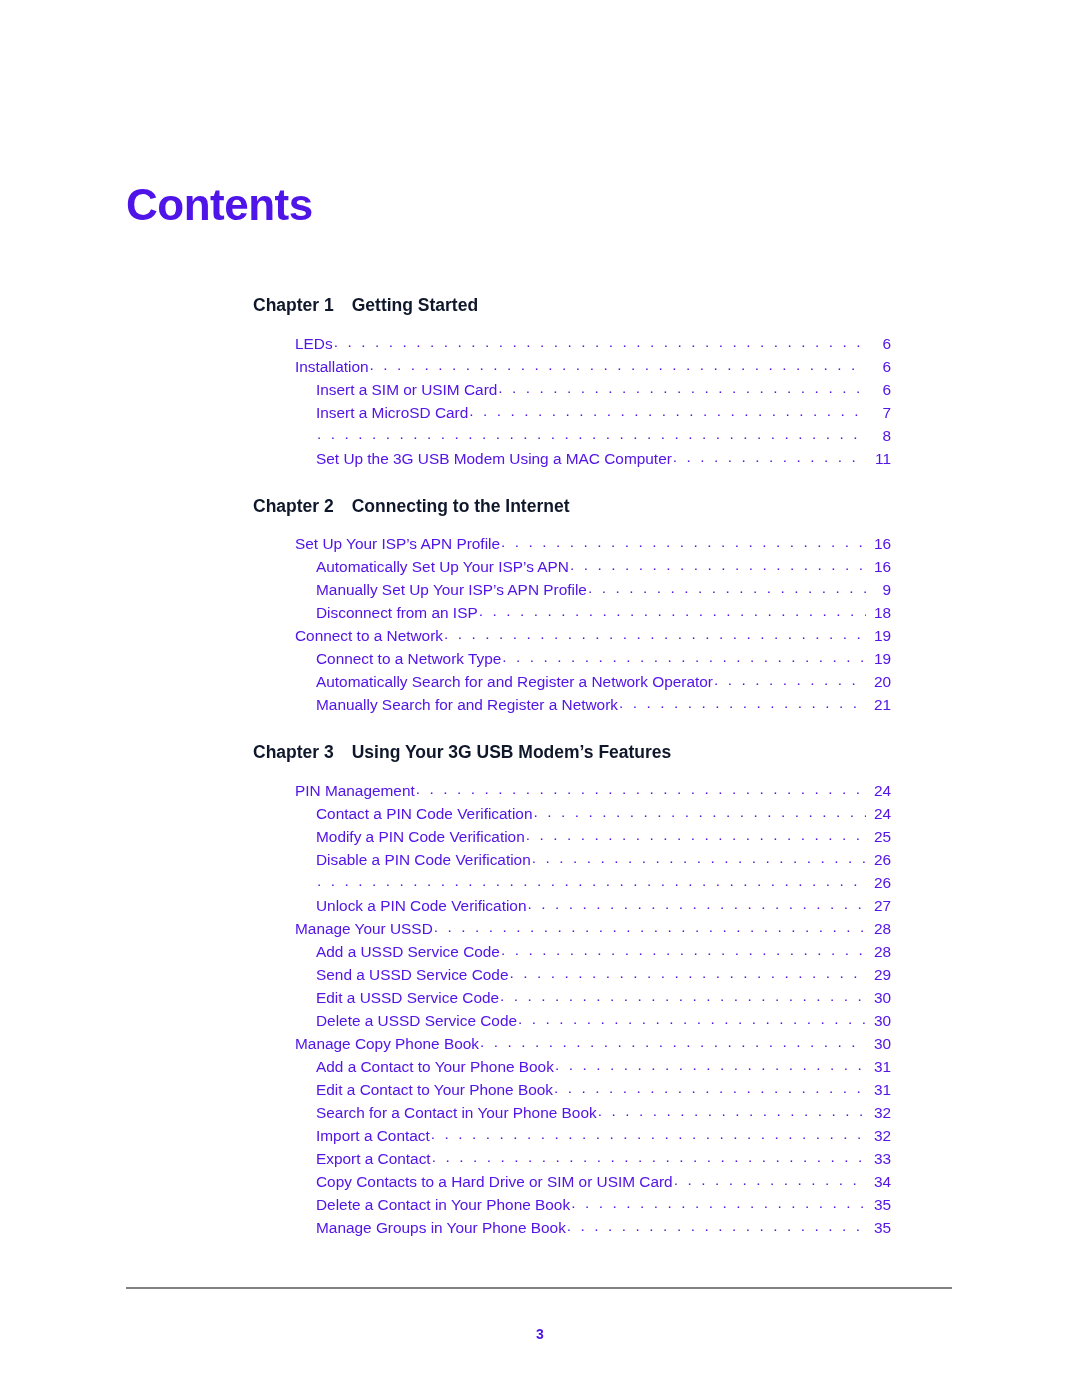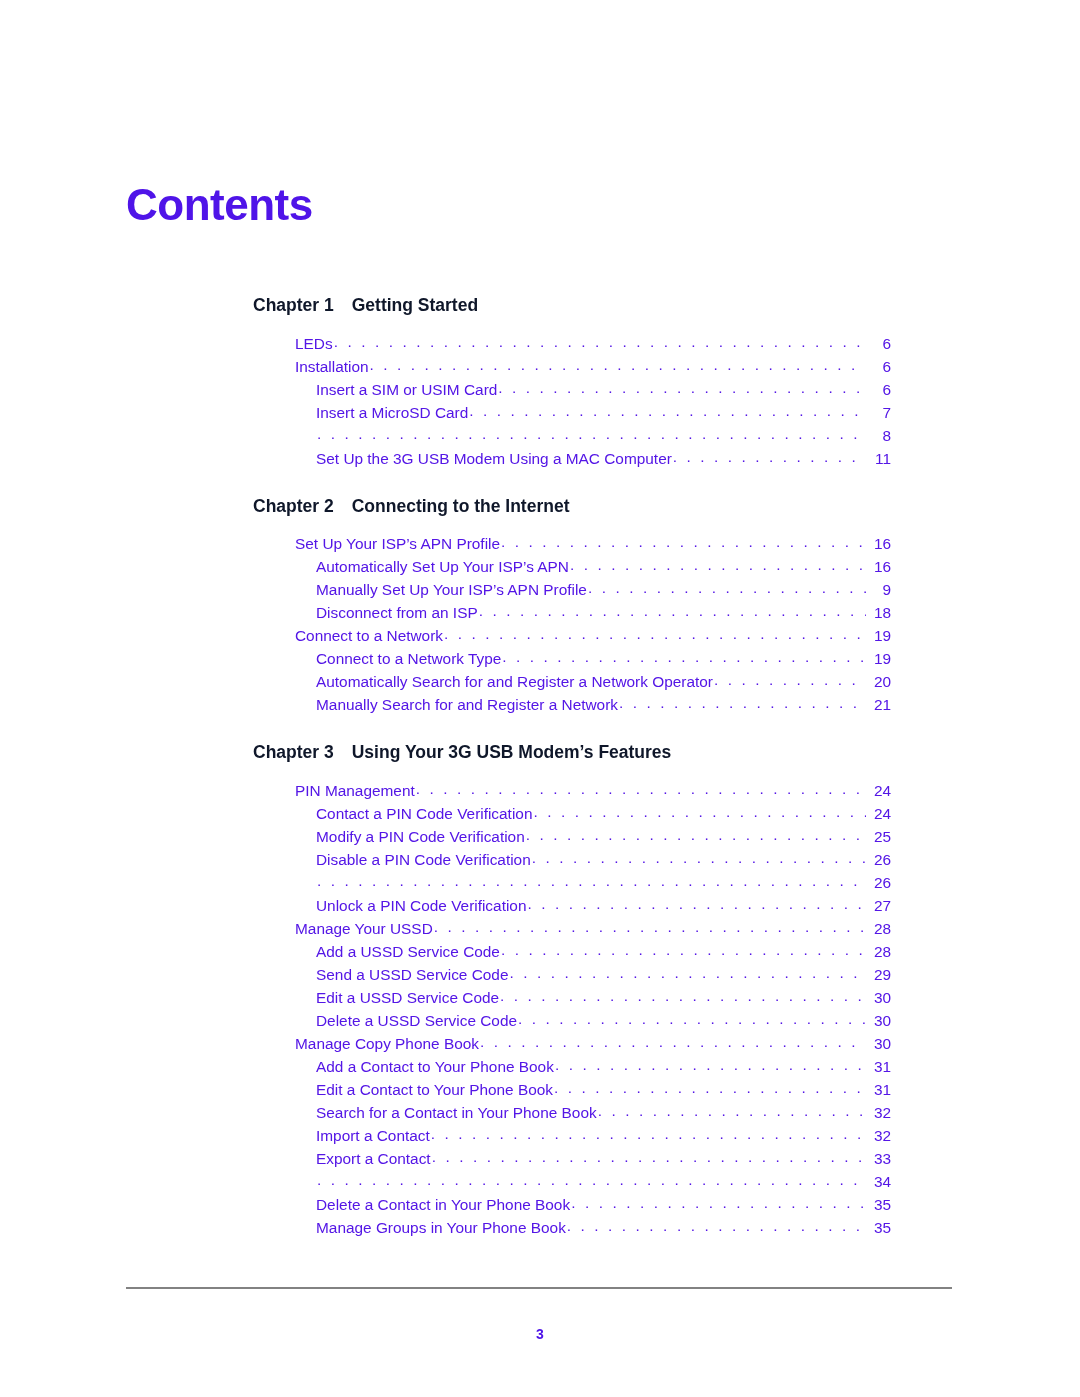--- a/index.html
+++ b/index.html
@@ -289,20 +289,21 @@
             <span class="entry-text">Import a Contact</span>
             <span class="entry-dots">. . . . . . . . . . . . . . . . . . . . . . . . . . . . . . . . . . . . . . . . . . . . . . . . . . . . . . . . . . . . . . . . . . . . . . . . . . . . . . . . . . . . . . . . . . .</span>
             <span class="entry-page">32</span>
           </div>
           <div class="entry level-2">
             <span class="entry-text">Export a Contact</span>
             <span class="entry-dots">. . . . . . . . . . . . . . . . . . . . . . . . . . . . . . . . . . . . . . . . . . . . . . . . . . . . . . . . . . . . . . . . . . . . . . . . . . . . . . . . . . . . . . . . . . .</span>
             <span class="entry-page">33</span>
           </div>
           <div class="entry level-2">
+            <span class="entry-text">Copy Contacts to a Hard Drive or SIM or USIM Card</span>
             <span class="entry-dots">. . . . . . . . . . . . . . . . . . . . . . . . . . . . . . . . . . . . . . . . . . . . . . . . . . . . . . . . . . . . . . . . . . . . . . . . . . . . . . . . . . . . . . . . . . .</span>
             <span class="entry-page">34</span>
           </div>
           <div class="entry level-2">
             <span class="entry-text">Delete a Contact in Your Phone Book</span>
             <span class="entry-dots">. . . . . . . . . . . . . . . . . . . . . . . . . . . . . . . . . . . . . . . . . . . . . . . . . . . . . . . . . . . . . . . . . . . . . . . . . . . . . . . . . . . . . . . . . . .</span>
             <span class="entry-page">35</span>
           </div>
           <div class="entry level-2">
             <span class="entry-text">Manage Groups in Your Phone Book</span>

